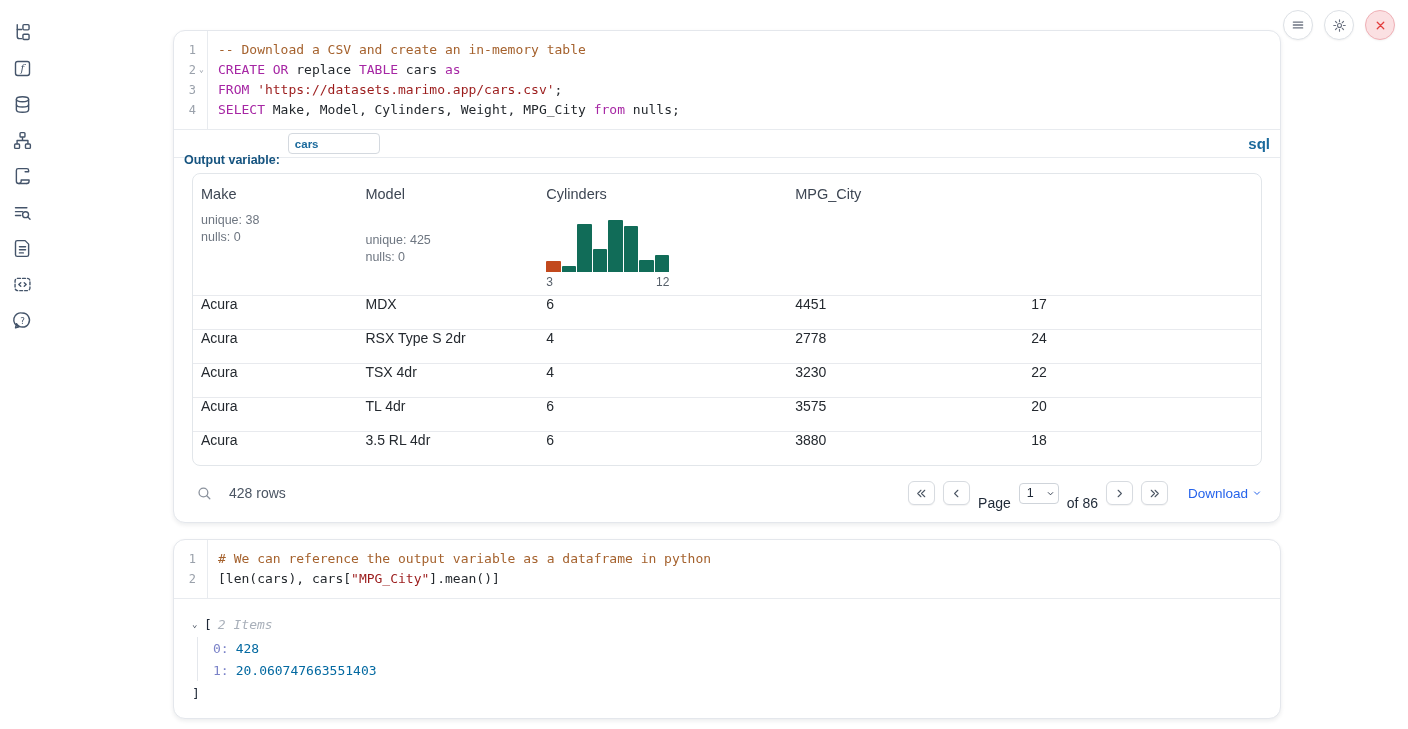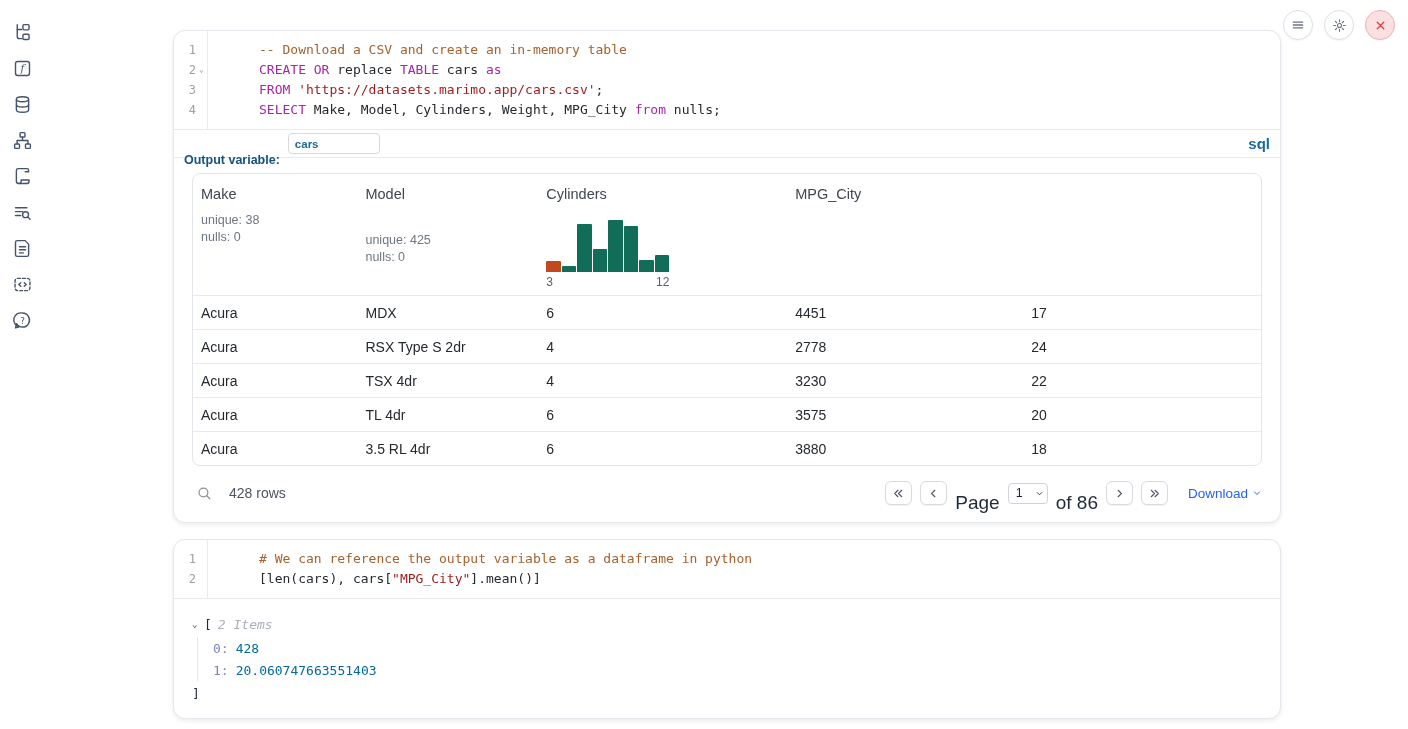--- a/index.html
+++ b/index.html
@@ -27,21 +27,21 @@
 
   
   .editor{display:flex;}
   .gutter{padding:9px 0;border-right:1px solid #e8ebef;}
   .gl{height:20px;display:flex;align-items:center;justify-content:flex-end;
     font:12px/20px "DejaVu Sans Mono",monospace;color:#9aa1ab;padding-left:8px;}
   .gl .num{display:inline-block;min-width:14px;text-align:right;}
   .gl .fold{width:11px;font-size:8px;color:#8d95a0;text-align:center;cursor:pointer;}
   .gl .nofold{width:11px;}
   .code{padding:9px 0 9px 10px;font:13px/20px "DejaVu Sans Mono",monospace;color:#24292e;flex:1;cursor:text;}
-  .cl{height:20px;white-space:pre;margin-left:41px;}
+  .cl{height:20px;white-space:pre;}
   .tok-kw{color:#a626a4;}
   .tok-comment{color:#a5622e;}
   .tok-str{color:#9b1b1b;}
   .tok-plain{color:#24292e;}
 
   
   .ov-row{border-top:1px solid #e8ebef;display:flex;align-items:center;height:27px;padding:0 10px;gap:8px;}
   .ov-label{color:#15537f;font-weight:bold;font-size:12.5px;margin-top:32px;}
   .ov-input{width:78px;height:17px;border:1px solid #d4d9df;border-radius:4px;
     font:bold 11.5px "Liberation Sans",sans-serif;color:#1b6a9c;padding:1px 6px;outline:none;}
@@ -57,32 +57,32 @@
   .c2{width:23.3%;padding-left:18px;}
   .c3{width:22.1%;padding-left:18px;}
   .c4{width:23.2%;padding-left:18px;}
   .th-name{font-size:14.5px;color:#3d4653;}
   .th-stats{margin-top:10px;font-size:12.5px;line-height:17px;color:#6e7681;}
   .hist-wrap{margin-top:auto;width:123px;}
   .hist{height:52px;display:flex;align-items:flex-end;gap:1px;}
   .hist .bar{flex:1;background:#116c58;border-radius:1px 1px 0 0;}
   .hist .bar-orange{background:#c2491d;}
   .hist-labels{display:flex;justify-content:space-between;font-size:12px;color:#57606a;margin-top:3px;}
-  .tr{display:flex;border-top:1px solid #e8eaee;height:33px;align-items:center;}
+  .tr{display:flex;border-top:1px solid #e8eaee;height:33px;}
   .td{box-sizing:border-box;font-size:14px;color:#24292f;overflow:hidden;white-space:nowrap;}
 
   
   .tfoot{display:flex;align-items:center;margin-top:12px;height:30px;}
   .search-icon{color:#8a919c;display:flex;cursor:pointer;margin-left:4px;}
   .rowcount{margin-left:16px;font-size:14px;color:#4b5563;}
   .pager{margin-left:auto;display:flex;align-items:center;gap:8px;}
   .pg-btn{width:25px;height:22px;border:1px solid #d7dbe0;border-radius:6px;background:#fff;
     display:flex;align-items:center;justify-content:center;color:#4b5563;
     box-shadow:0 1px 1px rgba(0,0,0,.05);cursor:pointer;}
-  .pg-label{font-size:19px;color:#1f2937;margin-top:20px;}
+  .pg-label{font-size:14px;color:#1f2937;margin-top:20px;}
   .select-wrap{position:relative;display:inline-flex;align-items:center;}
   .page-select{appearance:none;-webkit-appearance:none;width:40px;height:21px;border:1px solid #cfd4da;
     border-radius:4px;background:#fff;font-size:12.5px;color:#1f2937;padding:0 14px 0 7px;cursor:pointer;}
   .select-wrap svg{position:absolute;right:4px;pointer-events:none;color:#374151;}
   .download-link{margin-left:12px;display:flex;align-items:center;gap:4px;color:#2563eb;
     font-size:13.5px;cursor:pointer;}
 
   
   .py-out{border-top:1px solid #e8ebef;padding:15px 18px 16px;
     font:13px/21px "DejaVu Sans Mono",monospace;color:#1f2937;}

